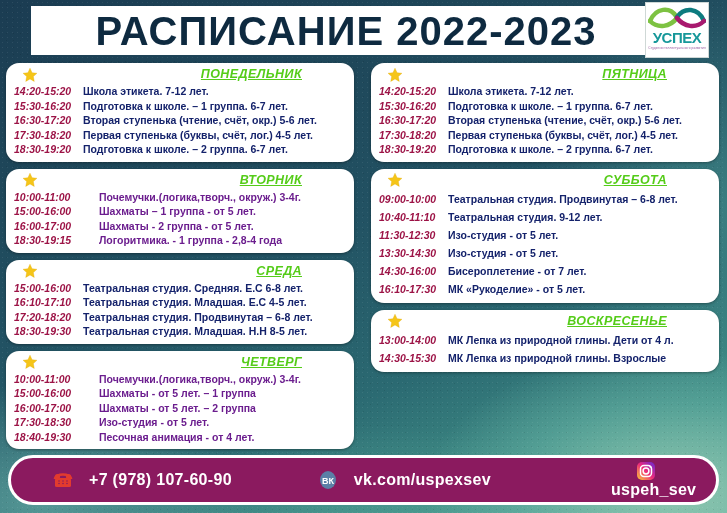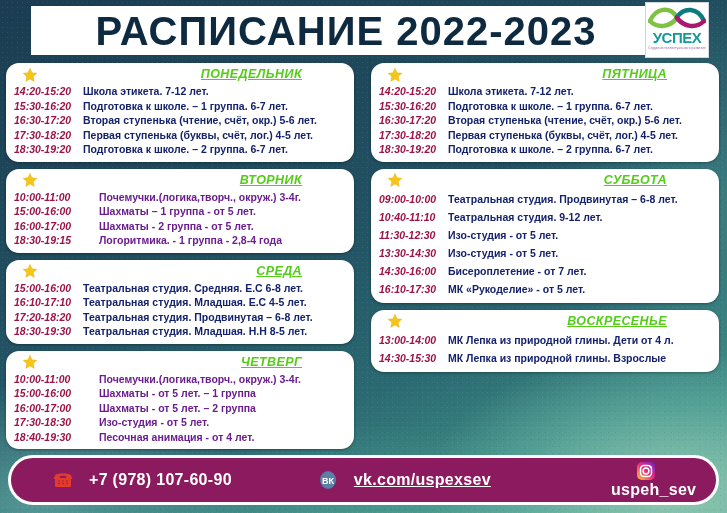--- a/index.html
+++ b/index.html
@@ -96,21 +96,21 @@
 
   
   .footer{
     position:absolute;left:8px;top:455px;width:711px;height:50px;
     background:#8b1a5f;border:3px solid #ffffff;border-radius:26px;
     box-sizing:border-box;display:flex;align-items:center;
     color:#ffffff;
   }
   .f-item{display:flex;align-items:center;}
   .f-phone{margin-left:42px;}
-  .f-vk{margin-left:86px;text-decoration:underline;}
+  .f-vk{margin-left:86px;}
   .f-ig{margin-left:104px;flex-direction:column;}
   .f-text{font-size:16px;font-weight:bold;letter-spacing:.3px;margin-left:16px;}
   .ico{width:20px;height:20px;flex:0 0 20px;}
 </style>
 </head>
 <body>
 
 <div id="poster">
 
   <div class="header">

